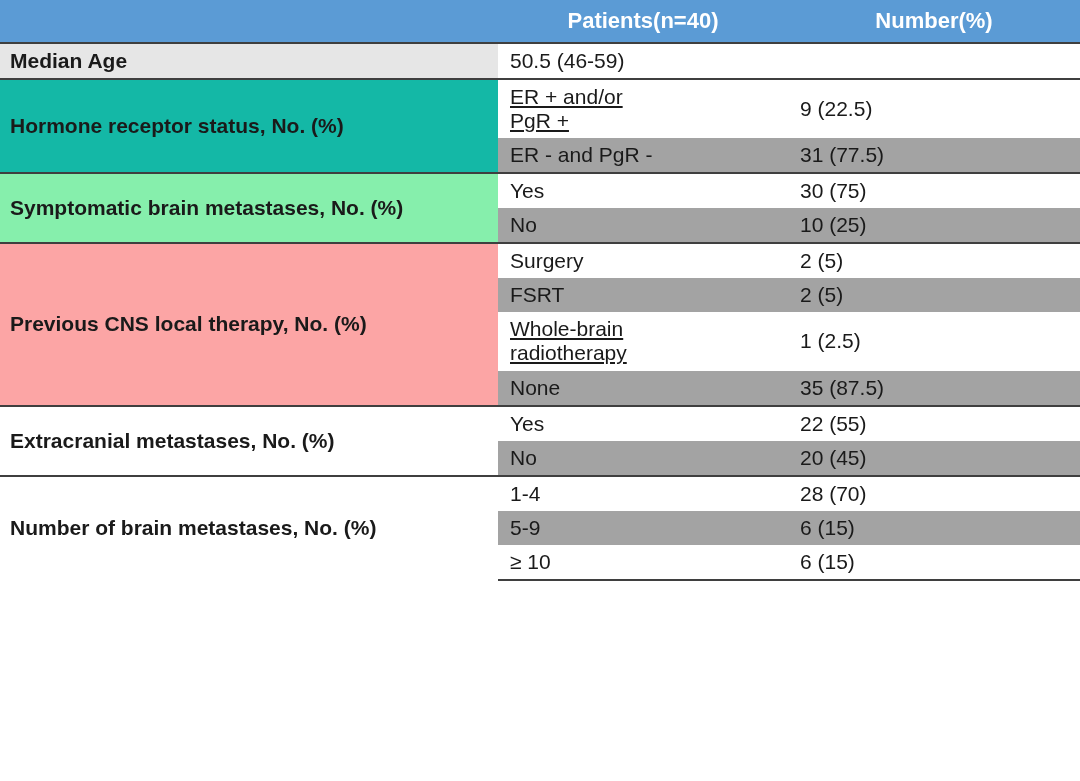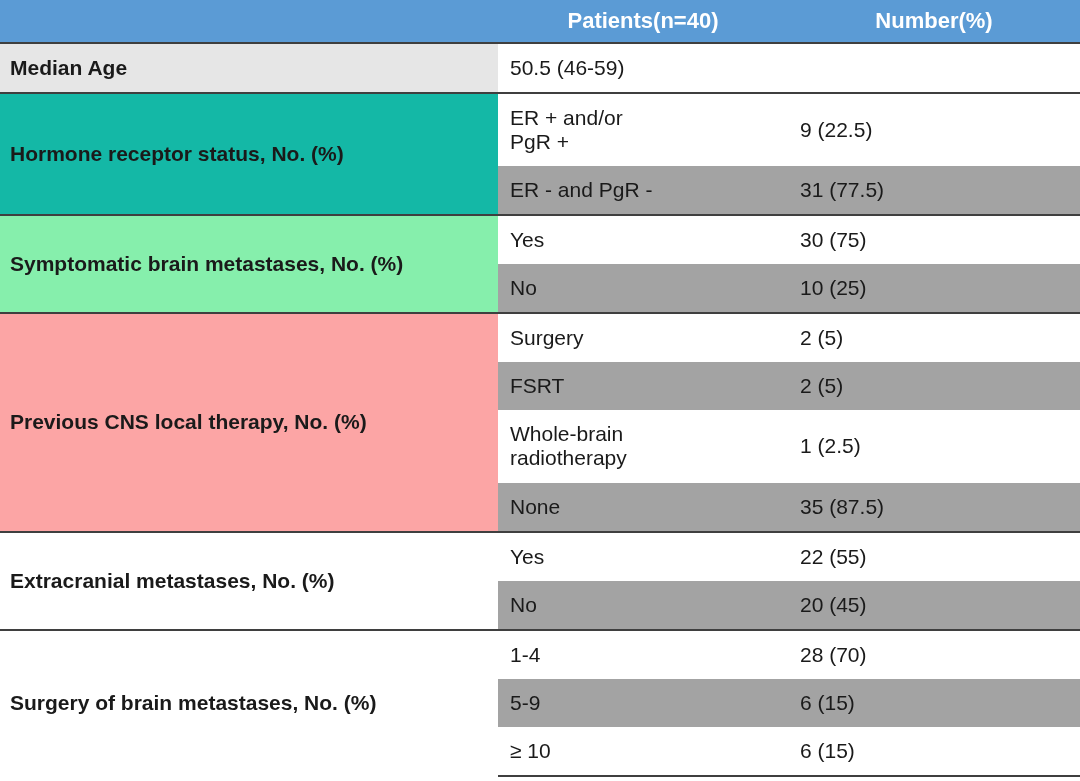--- a/index.html
+++ b/index.html
@@ -34,21 +34,21 @@
     color: #ffffff;
     font-weight: bold;
     font-size: 22px;
     padding: 8px 10px;
     text-align: center;
     border: none;
   }
   thead th.h-blank { background: #5b9bd5; }
 
   tbody td {
-    padding: 12px 12px;
+    padding: 5px 12px;
     vertical-align: middle;
     border: none;
     margin-top: 11px;
   }
   td.label {
     font-weight: bold;
     font-size: 21px;
     text-align: left;
     padding-left: 10px;
   }
@@ -60,21 +60,21 @@
   .shade-row td.mid, .shade-row td.num { background: #a3a3a3; }
   .plain-row td.mid, .plain-row td.num { background: #ffffff; }
 
   
   tr.group-start > td { border-top: 2px solid #3f3f3f; }
   tr.last-line > td { border-bottom: 2px solid #3f3f3f; }
 
   
   tr.fullshade td { background: #e6e6e6; }
 
-  .two-line { line-height: 1.15; }
+  .two-line { line-height: 1.15; text-decoration: underline; }
 </style>
 </head>
 <body>
 
 <div id="table-wrap">
   <table class="clin-table">
     <colgroup>
       <col class="c-label">
       <col class="c-mid">
       <col class="c-num">
@@ -130,21 +130,21 @@
         <tr class="plain-row group-start">
           <td class="label" rowspan="2" style="background: rgb(255, 255, 255);">Extracranial metastases, No. (%)</td>
           <td class="mid">Yes</td>
           <td class="num">22 (55)</td>
         </tr>
         <tr class="shade-row">
           <td class="mid">No</td>
           <td class="num">20 (45)</td>
         </tr>
         <tr class="plain-row group-start">
-          <td class="label" rowspan="3" style="background: rgb(255, 255, 255);">Surgery of brain metastases, No. (%)</td>
+          <td class="label" rowspan="3" style="background: rgb(255, 255, 255);">Number of brain metastases, No. (%)</td>
           <td class="mid">1-4</td>
           <td class="num">28 (70)</td>
         </tr>
         <tr class="shade-row">
           <td class="mid">5-9</td>
           <td class="num">6 (15)</td>
         </tr>
         <tr class="plain-row last-line">
           <td class="mid">≥ 10</td>
           <td class="num">6 (15)</td>

